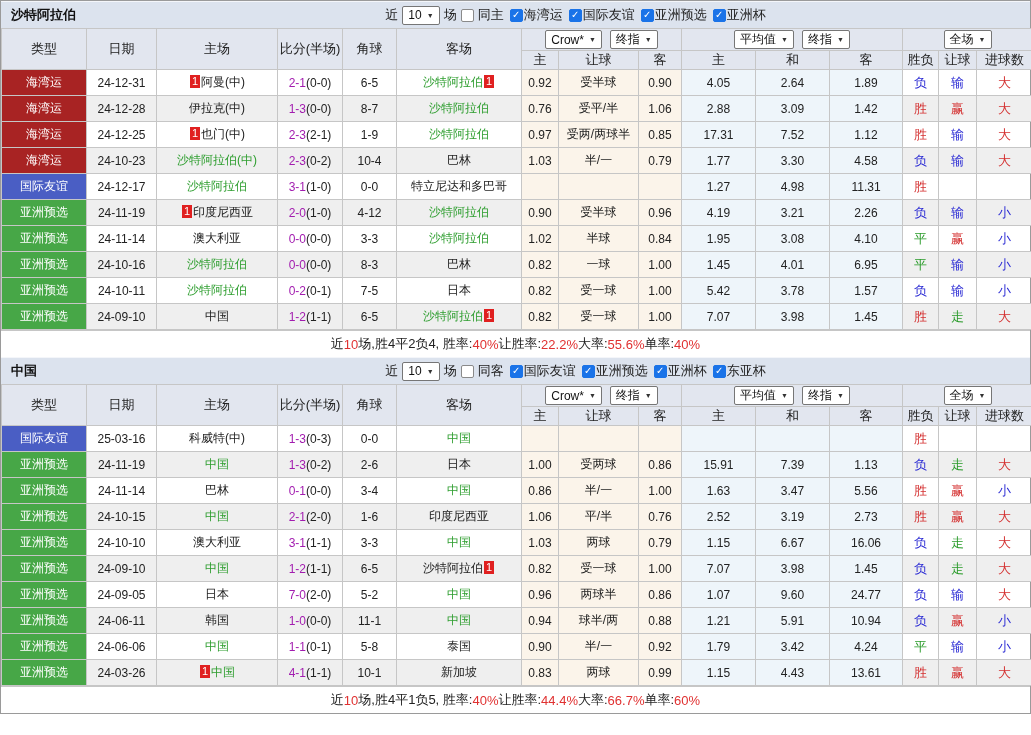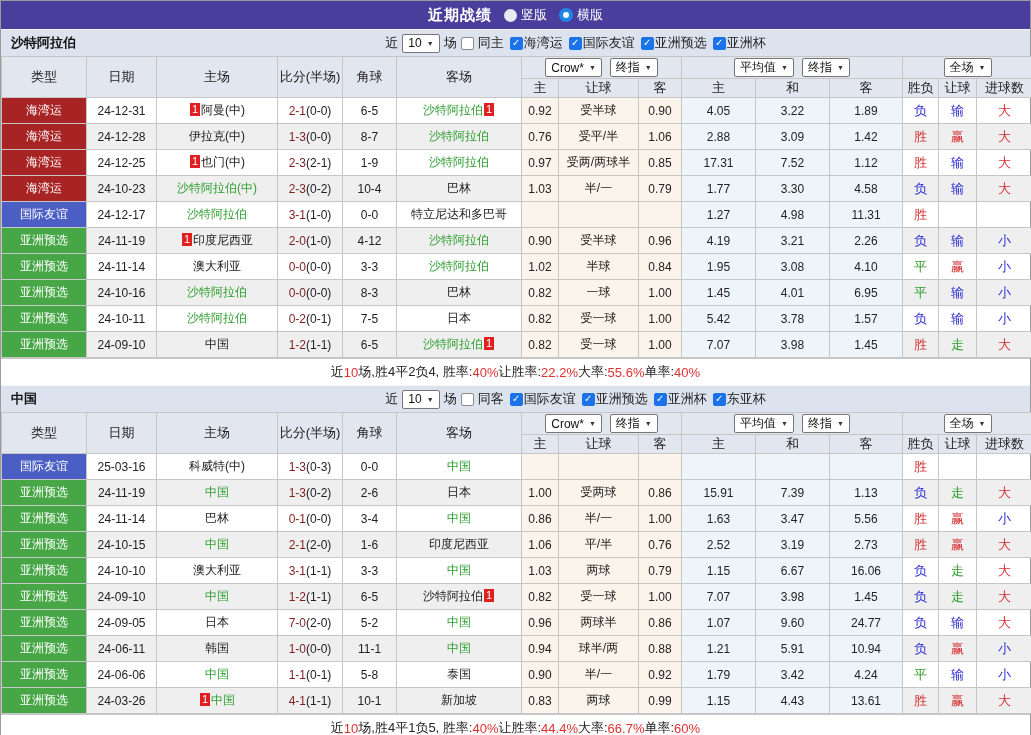--- a/index.html
+++ b/index.html
@@ -29,44 +29,33 @@
   th, td { border: 1px solid #c6c6c6; text-align: center; padding: 0; white-space: nowrap; overflow: hidden; }
   thead th { background: #e2e6ef; font-weight: normal; font-size: 13px; }
   tr.hrow1 th { height: 22px; }
   tr.hrow2 th { height: 19px; }
   tbody td { height: 26px; }
   tr.alt td { background: #efefef; }
   td.letcol { background: #fbf4ea !important; }
   td.avgcol { background: #eef5fa !important; }
   .type-cell { color: #fff; font-size: 12px; }
   .team-green { color: #2e9e2f; }
-  .score-num { color: #7f1d1d; }
+  .score-num { color: #a21caf; }
   .score-half { color: #222; }
   .mark1 { display: inline-block; background: #e02020; color: #fff; font-size: 11px; line-height: 13px; padding: 0 2px; margin: 0 1px; vertical-align: 1px; }
   td.rescol { font-size: 13px; }
 
   .summary { height: 27px; display: flex; align-items: center; justify-content: center; font-size: 13px; color: #222; background: #fff; border-top: 1px solid #c6c6c6; }
   .summary .red { color: #e03131; }
   .grp-dd { display: inline-flex; gap: 8px; justify-content: center; align-items: center; }
 </style>
 </head>
 <body>
 
 <div class="page">
-  <div class="topbar">
-    <span class="title">近期战绩</span>
-    <span class="radio-opt">
-      <span class="radio plain"></span>
-      <span>竖版</span>
-    </span>
-    <span class="radio-opt">
-      <span class="radio checked"></span>
-      <span>横版</span>
-    </span>
-  </div>
   <div id="sections">
   <div class="section">
     <div class="filterbar">
       <span class="team-name">沙特阿拉伯</span>
       <span class="filter-controls">
         <span>近</span>
         <span class="sel">
           <span>10</span>
           <span class="chev">▼</span>
         </span>
@@ -169,21 +158,21 @@
     <td class="type-cell" style="background: rgb(168, 35, 35);">海湾运</td>
     <td>24-12-31</td>
     <td><span class="mark1">1</span><span>阿曼(中)</span></td>
     <td><span class="score-num">2-1</span><span class="score-half">(0-0)</span></td>
     <td>6-5</td>
     <td><span class="team-green">沙特阿拉伯</span><span class="mark1">1</span></td>
     <td class="letcol">0.92</td>
     <td class="letcol">受半球</td>
     <td class="letcol">0.90</td>
     <td class="avgcol">4.05</td>
-    <td class="avgcol">3.22</td>
+    <td class="avgcol">2.64</td>
     <td class="avgcol">1.89</td>
     <td class="rescol" style="color: rgb(43, 43, 212);">负</td>
     <td class="rescol" style="color: rgb(43, 43, 212);">输</td>
     <td class="rescol" style="color: rgb(212, 48, 48);">大</td>
   </tr>
 
   <tr class="alt">
     <td class="type-cell" style="background: rgb(168, 35, 35);">海湾运</td>
     <td>24-12-28</td>
     <td><span>伊拉克(中)</span></td>

